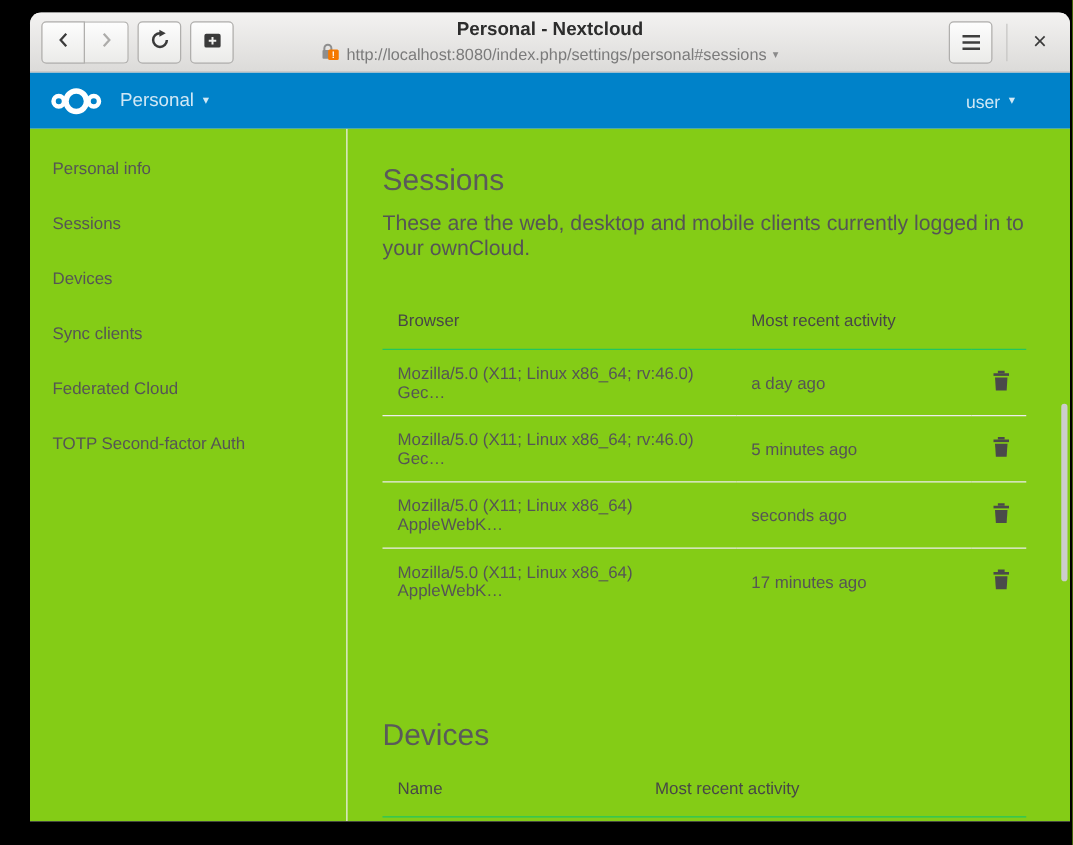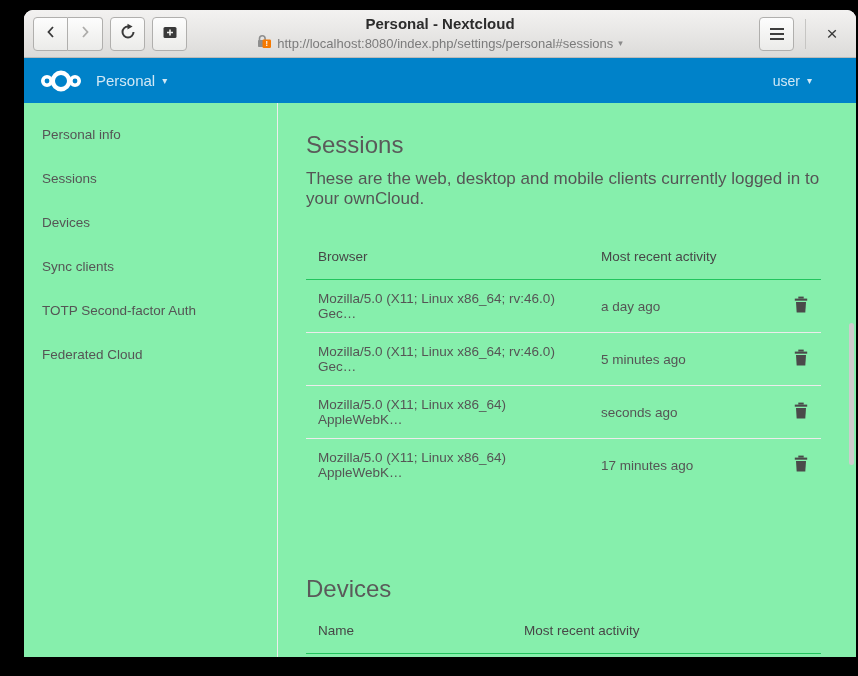--- a/index.html
+++ b/index.html
@@ -66,21 +66,21 @@
     color: rgba(255,255,255,0.82);
   }
   .nc-logo { margin-right: 14px; display: flex; align-items: center; }
   .nc-app { font-size: 15px; display: flex; align-items: center; gap: 7px; cursor: pointer; }
   .nc-caret { font-size: 10px; }
   .nc-user {
     margin-left: auto; margin-right: 28px;
     font-size: 14px; display: flex; align-items: center; gap: 7px; cursor: pointer;
   }
   
-  .main { flex: 1; display: flex; background: #86efac; overflow: hidden; position: relative; }
+  .main { flex: 1; display: flex; background: #84cc16; overflow: hidden; position: relative; }
   .sidebar { width: 254px; flex: 0 0 254px; border-right: 1px solid #ededed; padding-top: 9px; }
   .side-item {
     height: 44px; display: flex; align-items: center;
     padding-left: 18px; font-size: 13.5px; color: #555; cursor: pointer;
   }
   .content { flex: 1; padding: 28px 30px 0 28px; overflow: hidden; }
   .section-title { font-size: 24px; font-weight: 300; color: #5a5a5a; margin: 0 0 10px; }
   .section-desc { font-size: 17px; color: #555; margin: 0 0 30px; }
   table.data { border-collapse: collapse; width: 515px; font-size: 13.5px; color: #555; }
   table.data th {
@@ -188,22 +188,22 @@
       <span class="nc-caret">▾</span>
     </span>
   </div>
 
   <div class="main">
     <div class="sidebar">
       <div class="side-item">Personal info</div>
       <div class="side-item">Sessions</div>
       <div class="side-item">Devices</div>
       <div class="side-item">Sync clients</div>
+      <div class="side-item">Federated Cloud</div>
       <div class="side-item">TOTP Second-factor Auth</div>
-      <div class="side-item">Federated Cloud</div>
     </div>
 
     <div class="content">
 
       <section>
         <h2 class="section-title">Sessions</h2>
         <p class="section-desc">These are the web, desktop and mobile clients currently logged in to your ownCloud.</p>
         <table class="data">
           <thead>
             <tr>

